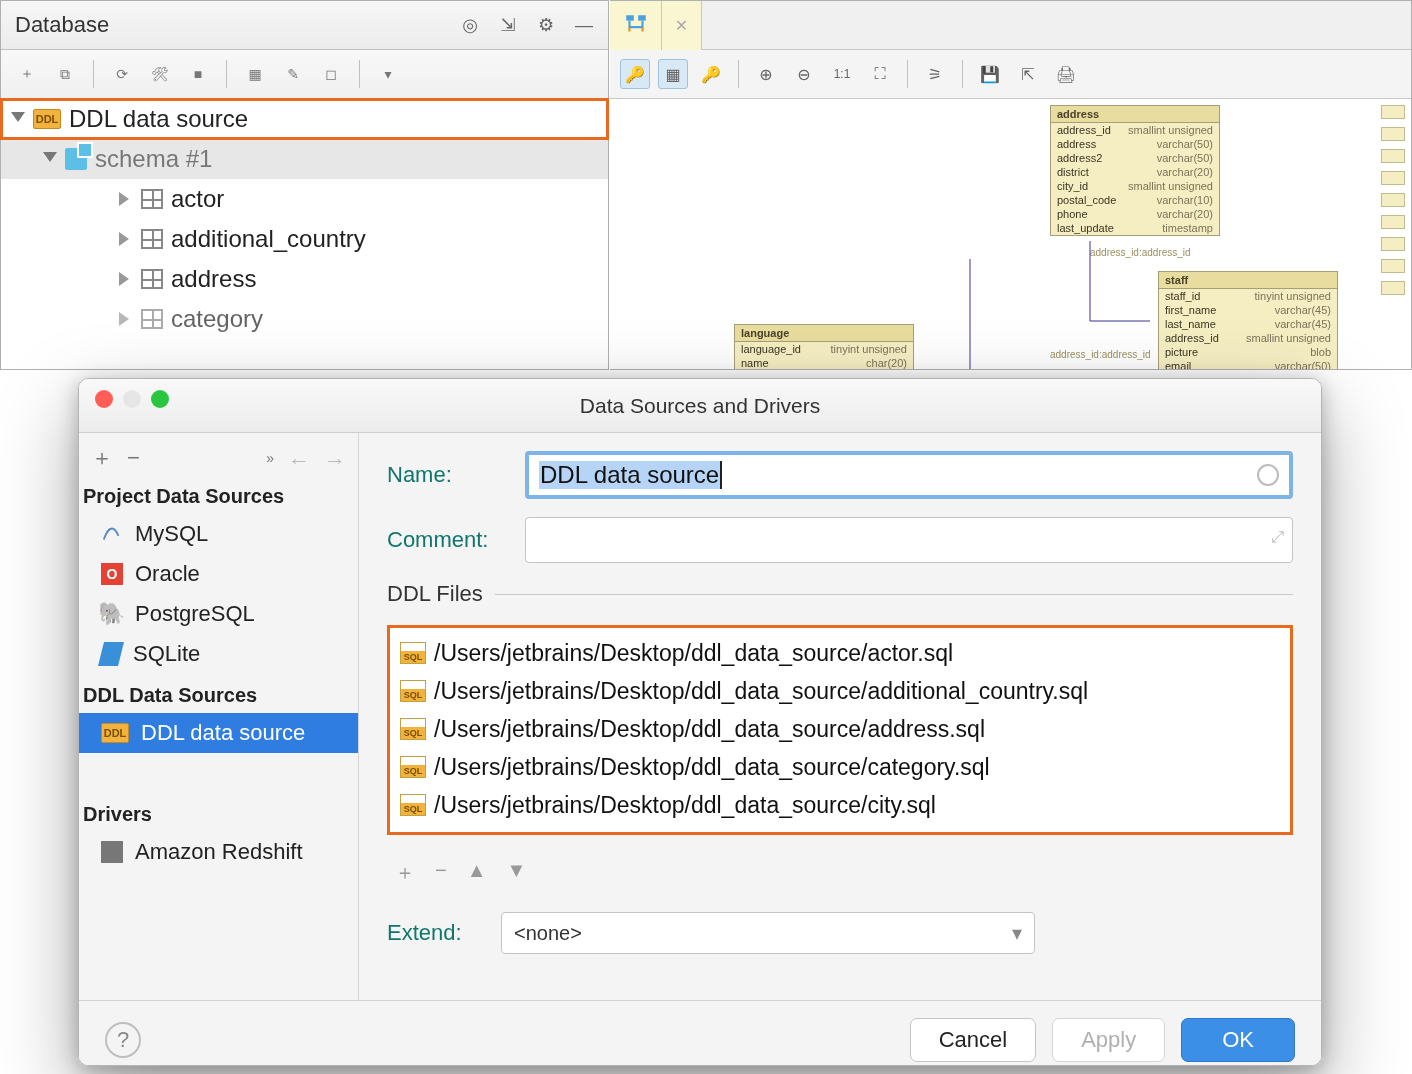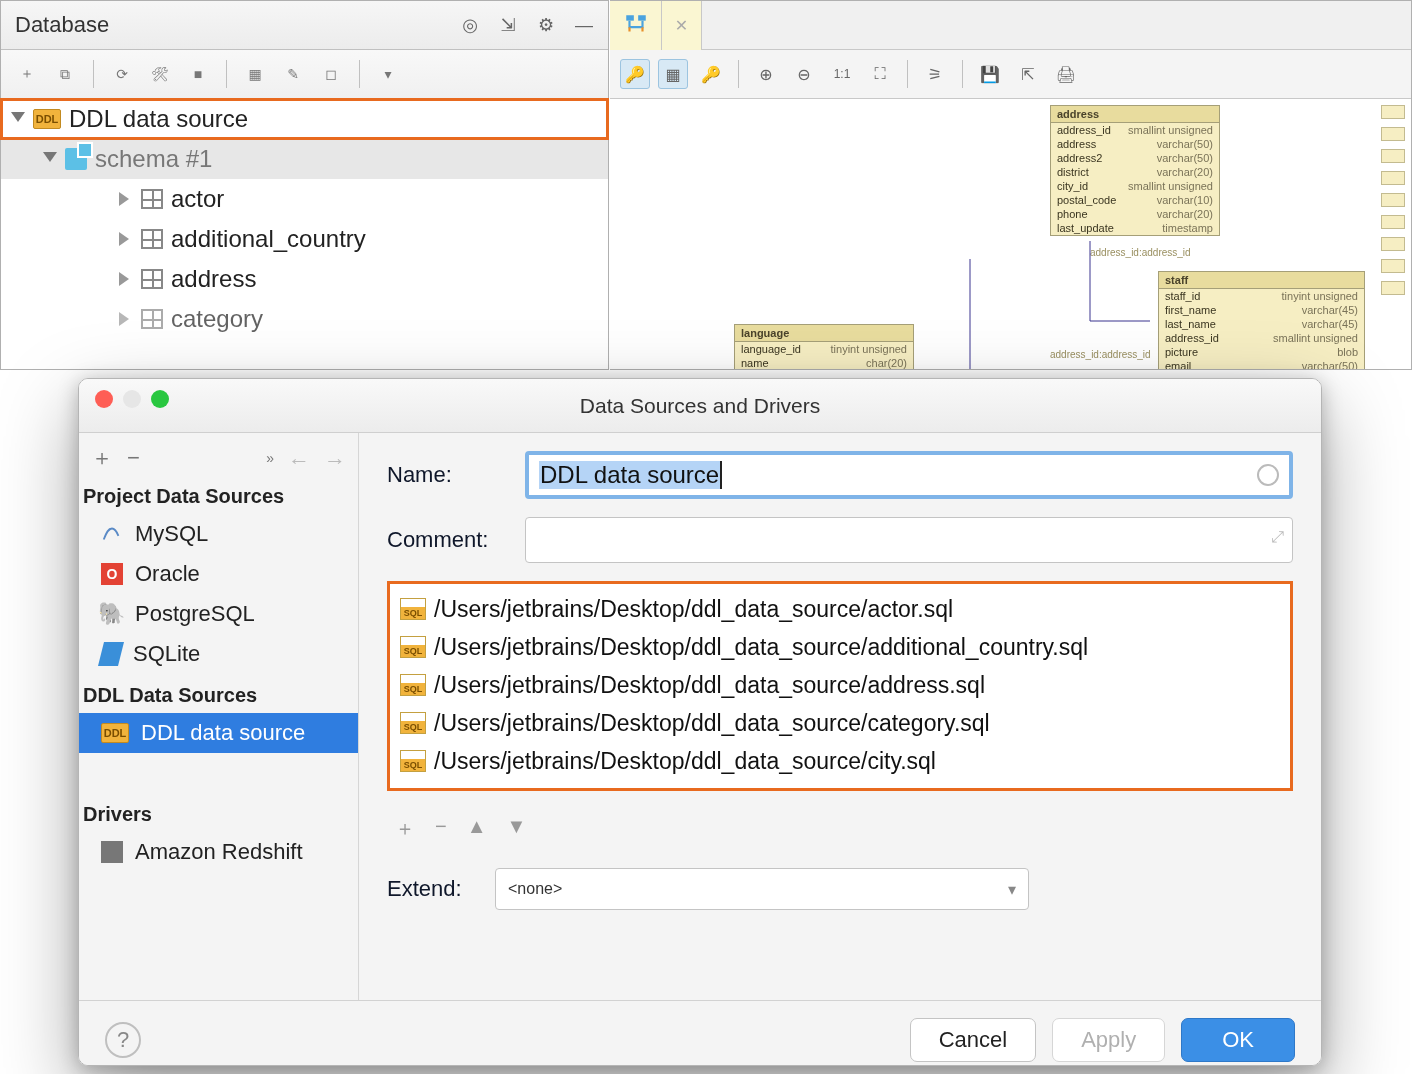--- a/index.html
+++ b/index.html
@@ -78,40 +78,40 @@
 .ds-ico{width:22px;height:22px;display:flex;align-items:center;justify-content:center;font-size:14px}
 .mysql-ico svg{width:22px;height:22px}
 .oracle-ico{background:#e34234;color:#fff;font-weight:bold;font-size:14px;width:22px;height:22px;display:flex;align-items:center;justify-content:center}
 .pg-ico{color:#5a8ac6;font-size:22px}
 .sqlite-ico{width:20px;height:24px;background:#3a8fd9;transform:skewX(-14deg)}
 .redshift-ico{width:22px;height:22px;background:#777}
 
 
 .dlg-right{flex:1;padding:18px 28px 0 28px;background:#f4f4f4;display:flex;flex-direction:column;gap:18px;overflow:hidden}
 .fld{display:flex;align-items:center;gap:18px}
-.fld-label{width:120px;font-size:22px;color:#0f172a}
+.fld-label{width:120px;font-size:22px;color:#0f766e}
 .name-input{flex:1;height:48px;border:4px solid #7fb4e8;border-radius:4px;background:#fff;padding:0 10px;font-size:24px;display:flex;align-items:center;position:relative}
 .name-input .sel{background:#b5d4f6;color:#111;padding:0 1px}
 .name-input .caret{width:2px;height:28px;background:#222}
 .reset-circ{position:absolute;right:10px;top:50%;transform:translateY(-50%);width:22px;height:22px;border:2px solid #bbb;border-radius:50%}
 
 .cmt-input{flex:1;height:46px;border:1px solid #c4c4c4;border-radius:4px;background:#fff;position:relative}
 .expand{position:absolute;right:8px;top:10px;color:#bbb;font-size:16px}
 
 .section-head{font-size:22px;color:#333;display:flex;align-items:center;gap:12px}
 .section-head .line{flex:1;height:1px;background:#c8c8c8}
 
 .files-box{border:3px solid #e86a1f;background:#fff;height:210px;overflow:hidden;padding:6px 4px}
 .file-row{display:flex;align-items:center;gap:8px;font-size:23px;color:#111;height:38px;padding:0 6px}
 .sql-ico{width:26px;height:22px;background:linear-gradient(#fff 40%,#f1b33c 40%);border:1px solid #c4a040;font-size:9px;font-weight:bold;color:#7a4e00;display:flex;align-items:flex-end;justify-content:center;padding-bottom:1px}
 
 .files-tool{display:flex;gap:20px;padding:6px 8px 0 8px;color:#999;font-size:20px}
 
-.extend{display:flex;align-items:center;gap:18px;margin-top:8px}
-.extend-sel{width:534px;height:42px;border:1px solid #c4c4c4;border-radius:4px;background:#fff;display:flex;align-items:center;justify-content:space-between;padding:0 12px;font-size:16px;color:#333}
+.extend{display:flex;align-items:center;gap:24px;margin-top:8px}
+.extend-sel{width:534px;height:42px;border:1px solid #c4c4c4;border-radius:4px;background:#fff;display:flex;align-items:center;justify-content:space-between;padding:0 12px;font-size:20px;color:#333}
 
 
 .dlg-foot{height:78px;border-top:1px solid #d2d2d2;display:flex;align-items:center;padding:0 26px;gap:16px;background:#f4f4f4}
 .help{width:36px;height:36px;border:2px solid #bfbfbf;border-radius:50%;display:flex;align-items:center;justify-content:center;color:#888;font-size:22px}
 .sp{flex:1}
 .btn{height:44px;padding:0 28px;border-radius:7px;font-size:22px;display:flex;align-items:center;justify-content:center;cursor:pointer}
 .btn-def{background:#fff;border:1px solid #c4c4c4;color:#222}
 .btn-dis{background:#fff;border:1px solid #d6d6d6;color:#b0b0b0}
 .btn-pri{background:#3b8fe6;border:1px solid #2e78c8;color:#fff;padding:0 40px}
 
@@ -241,21 +241,21 @@
           <span class="c1">phone</span>
           <span class="c2">varchar(20)</span>
         </div>
       <div class="erd-row">
           <span class="c1">last_update</span>
           <span class="c2">timestamp</span>
         </div>
     </div>
     <span class="fk-label" style="left:480px;top:148px">address_id:address_id</span>
 
-    <div class="erd-box" style="left:548px;top:172px;width:207px">
+    <div class="erd-box" style="left:548px;top:172px;width:180px">
       <div class="erd-title">
           <span>staff</span>
         </div>
       <div class="erd-row">
           <span class="c1">staff_id</span>
           <span class="c2">tinyint unsigned</span>
         </div>
       <div class="erd-row">
           <span class="c1">first_name</span>
           <span class="c2">varchar(45)</span>
@@ -375,20 +375,24 @@
           <span class="sel">DDL data source</span>
             <span class="caret"></span>
           <span class="reset-circ"></span>
         </div>
       </div>
       <div class="fld">
         <span class="fld-label">Comment:</span>
         <div class="cmt-input">
           <span class="expand">⤢</span>
         </div>
+      </div>
+      <div class="section-head">
+        <span>DDL Files</span>
+        <span class="line"></span>
       </div>
       <div class="files-box">
         <div class="file-row">
             <span class="sql-ico">SQL</span>
             <span>/Users/jetbrains/Desktop/ddl_data_source/actor.sql</span>
           </div>
         <div class="file-row">
             <span class="sql-ico">SQL</span>
             <span>/Users/jetbrains/Desktop/ddl_data_source/additional_country.sql</span>
           </div>

